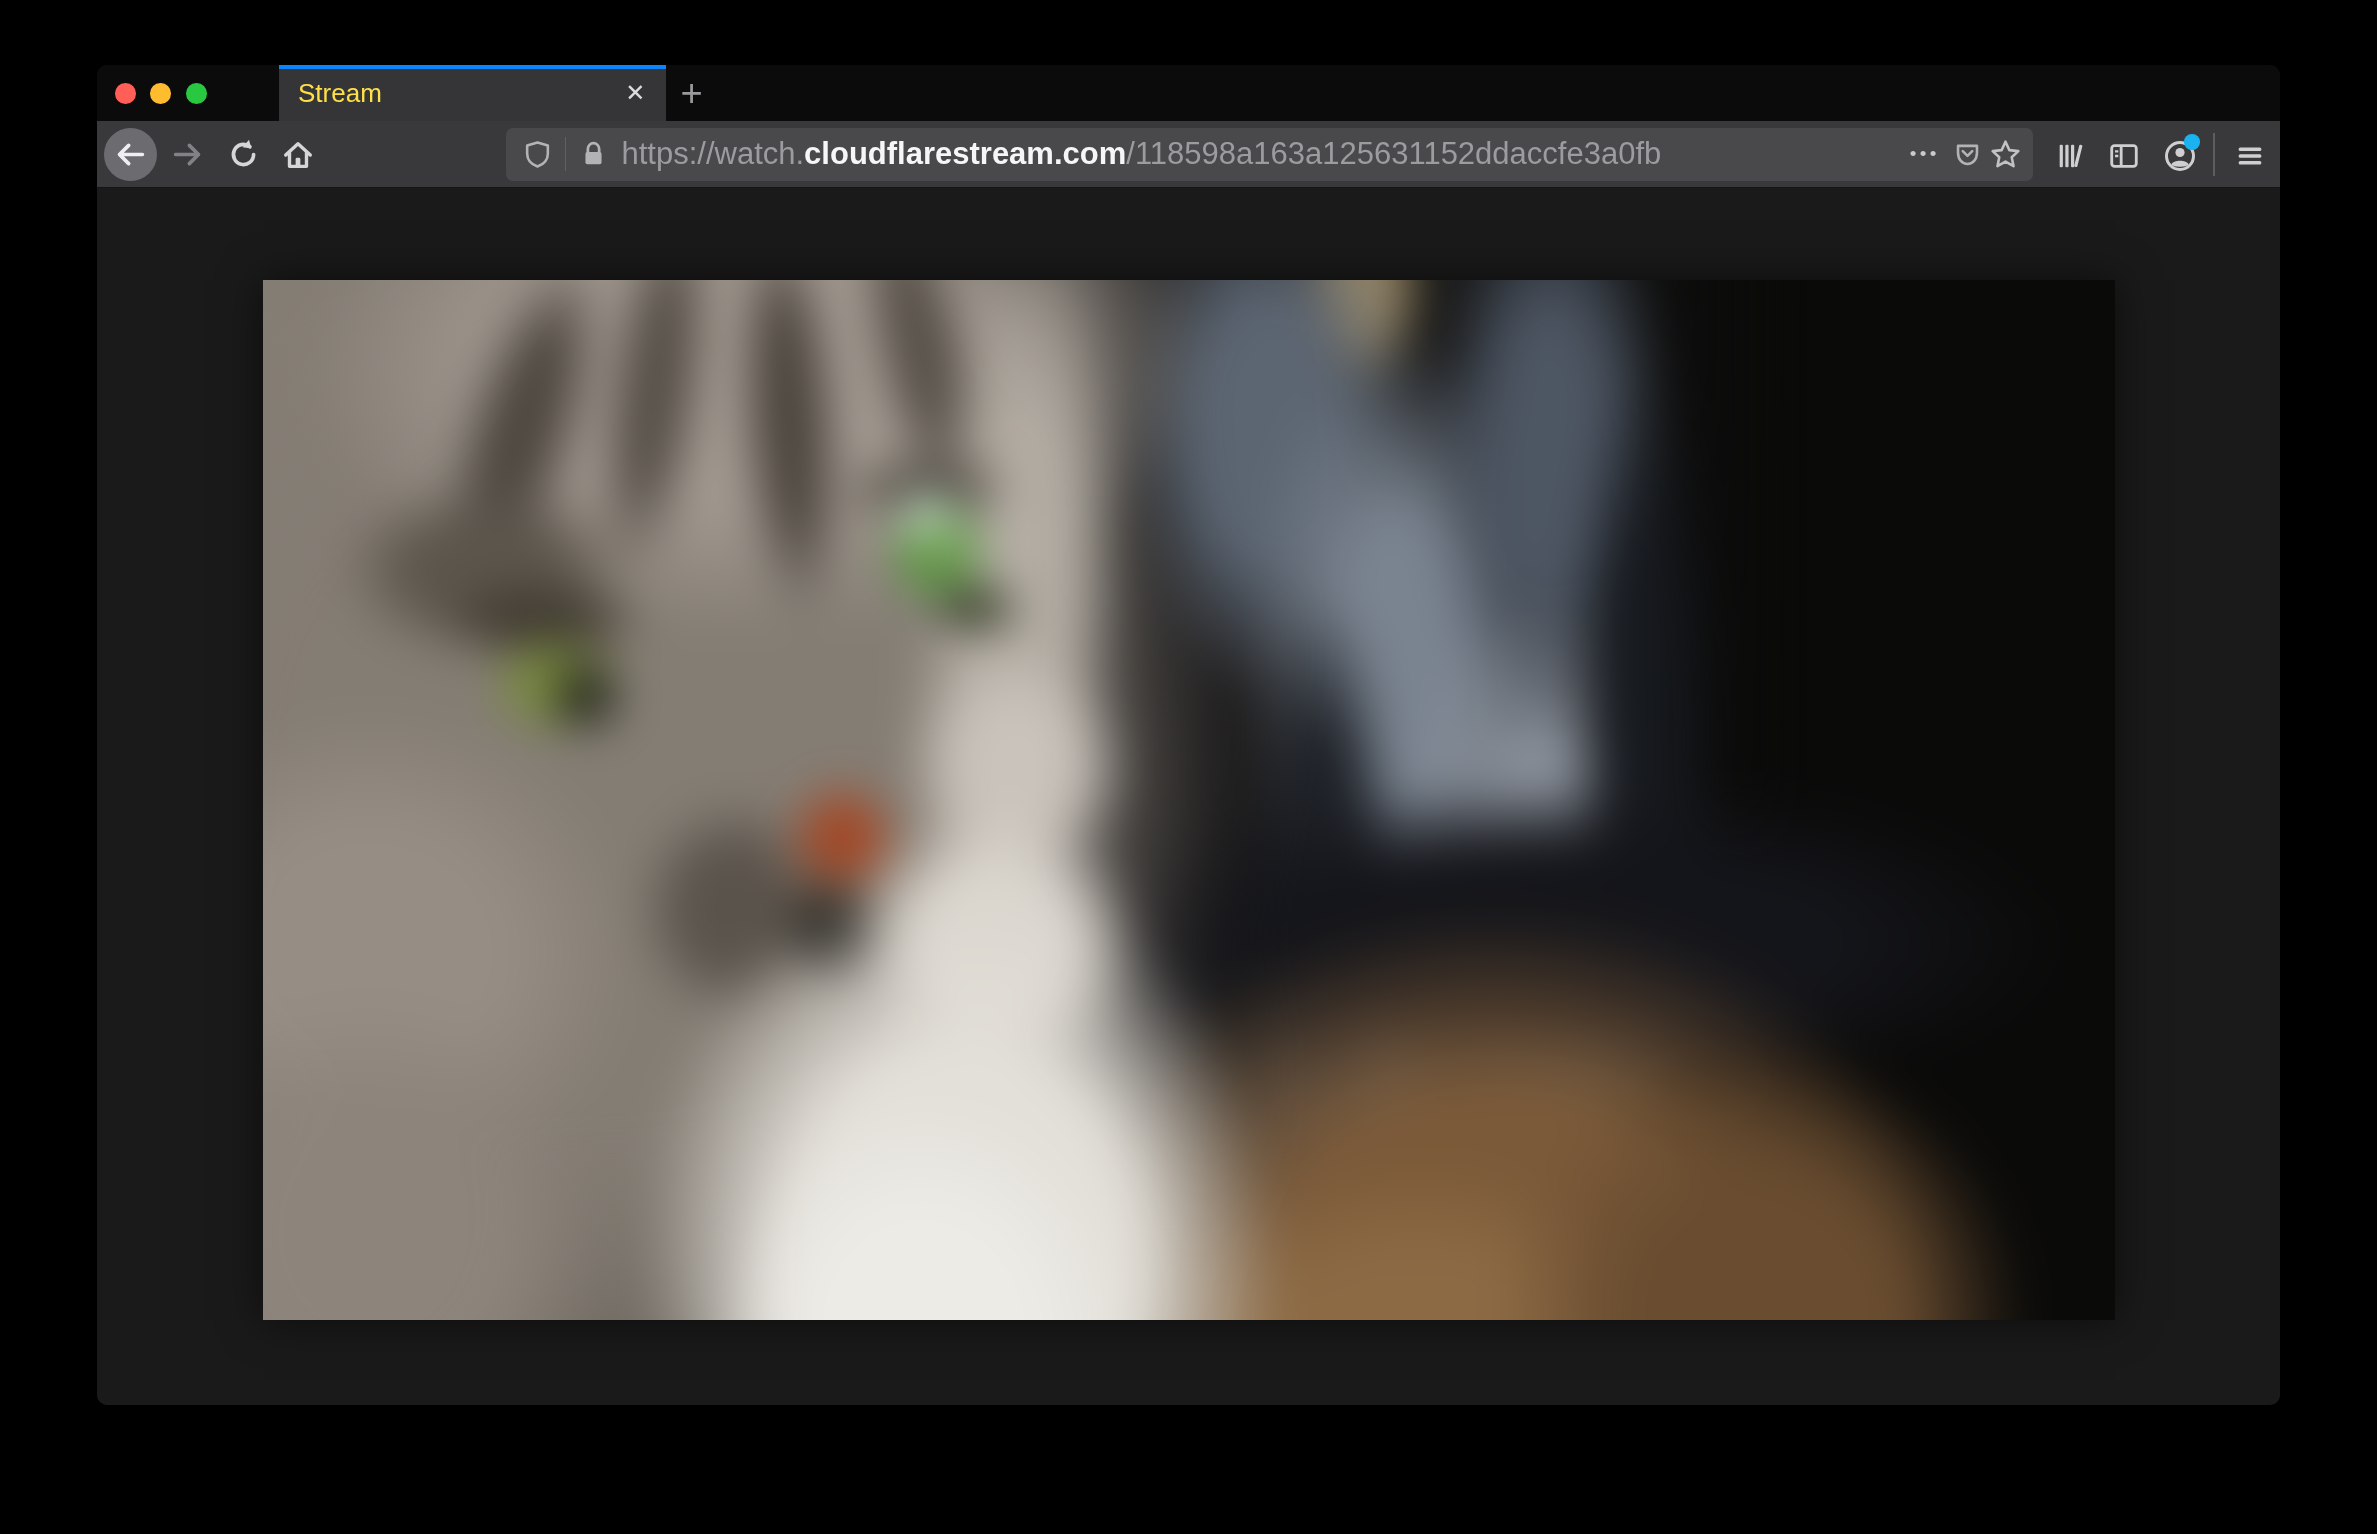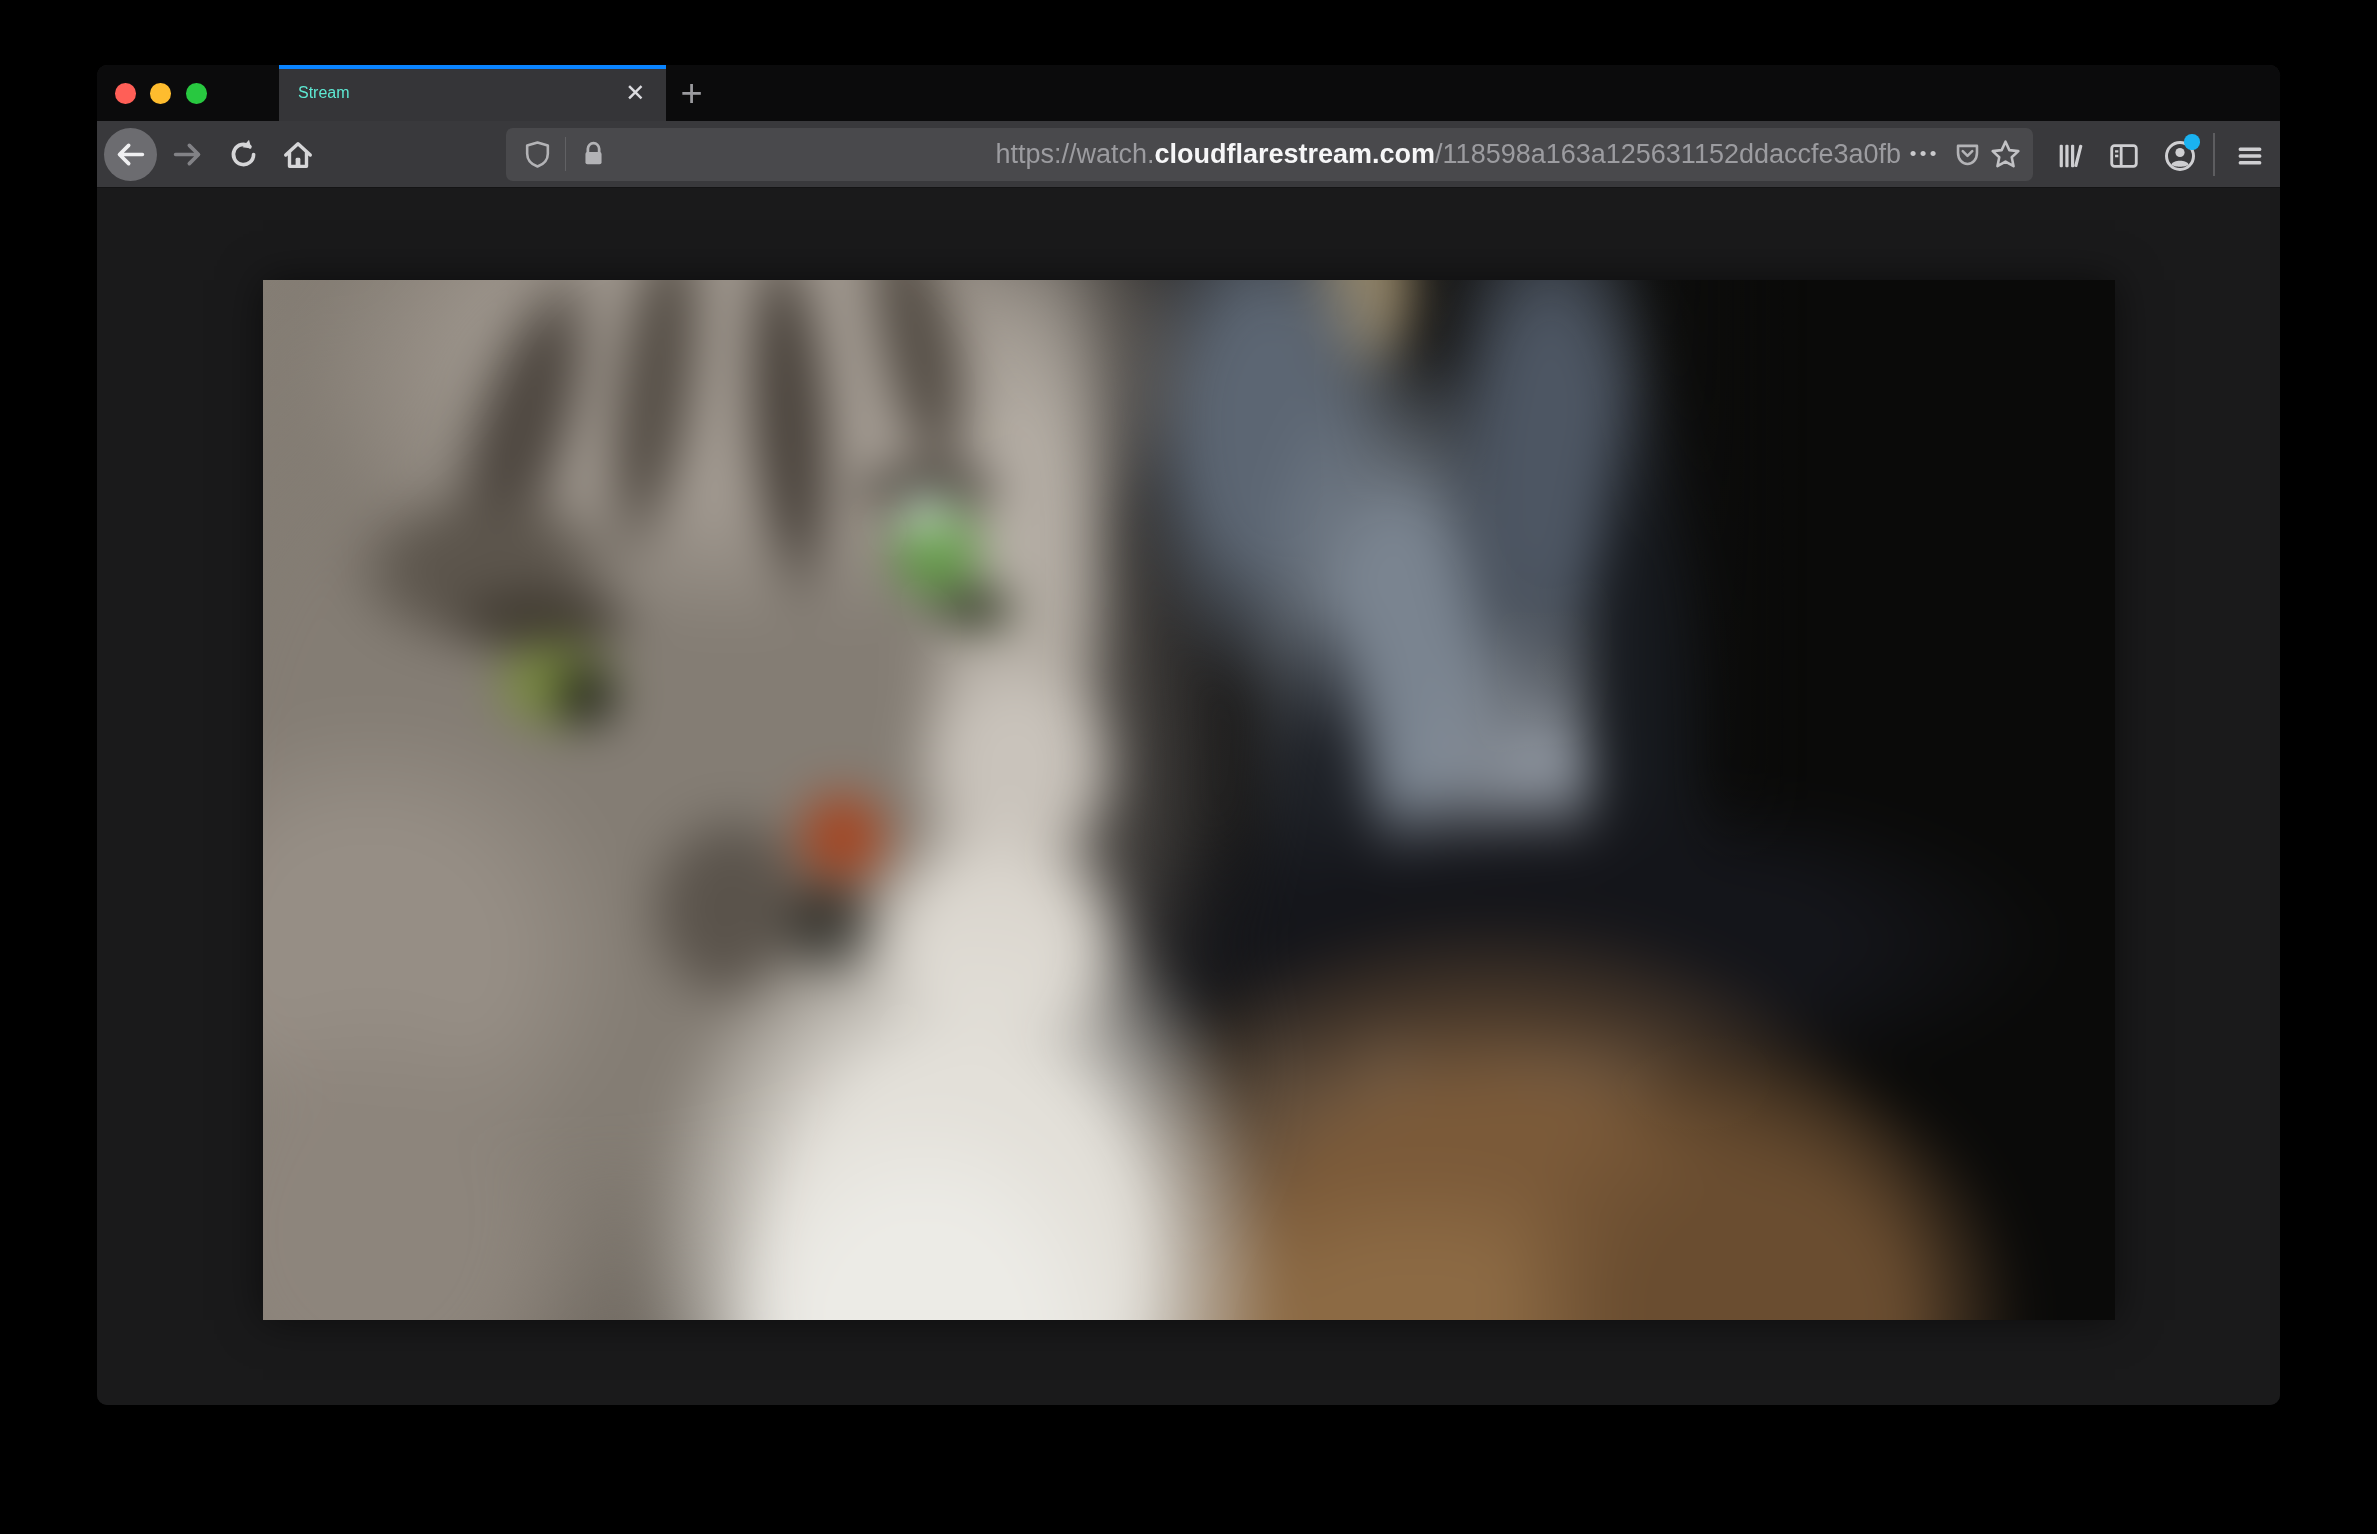--- a/index.html
+++ b/index.html
@@ -13,39 +13,39 @@
   
   .tabbar { position:absolute; left:0; top:0; width:100%; height:56px; background:#0b0b0c; }
   .traffic { position:absolute; top:18px; width:20.7px; height:20.7px; border-radius:50%; }
   .tl-close { left:18px;  background:#ff5f57; }
   .tl-min   { left:53px;  background:#febc2e; }
   .tl-zoom  { left:89px; background:#28c840; }
 
   .tab { position:absolute; left:182px; top:0; width:387px; height:56px; background:#353538;
          display:flex; align-items:center; padding:0 13.8px 0 19px; }
   .tab::before { content:""; position:absolute; left:0; top:0; width:100%; height:4.3px; background:#0a84ff; }
-  .tab-title { font-size:16px; color:#5eead4; flex:1; white-space:nowrap; overflow:hidden; }
+  .tab-title { font-size:26px; color:#fde047; flex:1; white-space:nowrap; overflow:hidden; }
   .tab-close { width:34px; height:34px; display:flex; align-items:center; justify-content:center;
                color:#dcdce0; font-size:24px; border-radius:5.2px; cursor:default; }
   .newtab { position:absolute; left:574px; top:7.8px; width:41px; height:41px; display:flex;
             align-items:center; justify-content:center; color:#9a9a9e; font-size:38px; font-weight:300; }
 
   
   .toolbar { position:absolute; left:0; top:56px; width:100%; height:67px; background:#39393c;
              border-bottom:0.9px solid #141415; }
   .tb-abs { position:absolute; display:flex; align-items:center; justify-content:center; }
   .btn-back { left:6.9px; top:6.9px; width:53px; height:53px; background:#6c6c70; border-radius:50%; }
   .btn-fwd    { left:72px;  top:15.5px; width:36px; height:36px; }
   .btn-reload { left:128px; top:15.5px; width:36px; height:36px; }
   .btn-home   { left:183px; top:15.5px; width:36px; height:36px; }
 
   .urlbar { position:absolute; left:409px; top:6.9px; width:1527px; height:53px; background:#49494c;
             border-radius:6.9px; display:flex; align-items:center; padding:0 8.6px 0 12px; }
   .urlbar .divider { width:1.7px; height:34px; background:#616164; margin:0 8.6px; }
-  .url-text { flex:1; font-size:27px; white-space:nowrap; overflow:hidden; margin-left:8.6px;text-align:right; }
+  .url-text { flex:1; font-size:31px; white-space:nowrap; overflow:hidden; margin-left:8.6px; }
   .url-dim  { color:#9c9ca0; }
   .url-domain { color:#f6f6f7; font-weight:600; }
   .page-actions { color:#c9c9cc; font-size:19px; letter-spacing:3.4px; padding:0 8.6px; }
 
   .iconbox { width:38px; height:38px; display:flex; align-items:center; justify-content:center; }
   .rt-library { left:1955px; top:15.5px; }
   .rt-sidebar { left:2008px; top:15.5px; }
   .rt-account { left:2064px; top:15.5px; }
   .rt-sep { left:2116px; top:12px; width:1.7px; height:43px; background:#5d5d60; }
   .rt-menu { left:2134px; top:15.5px; }

